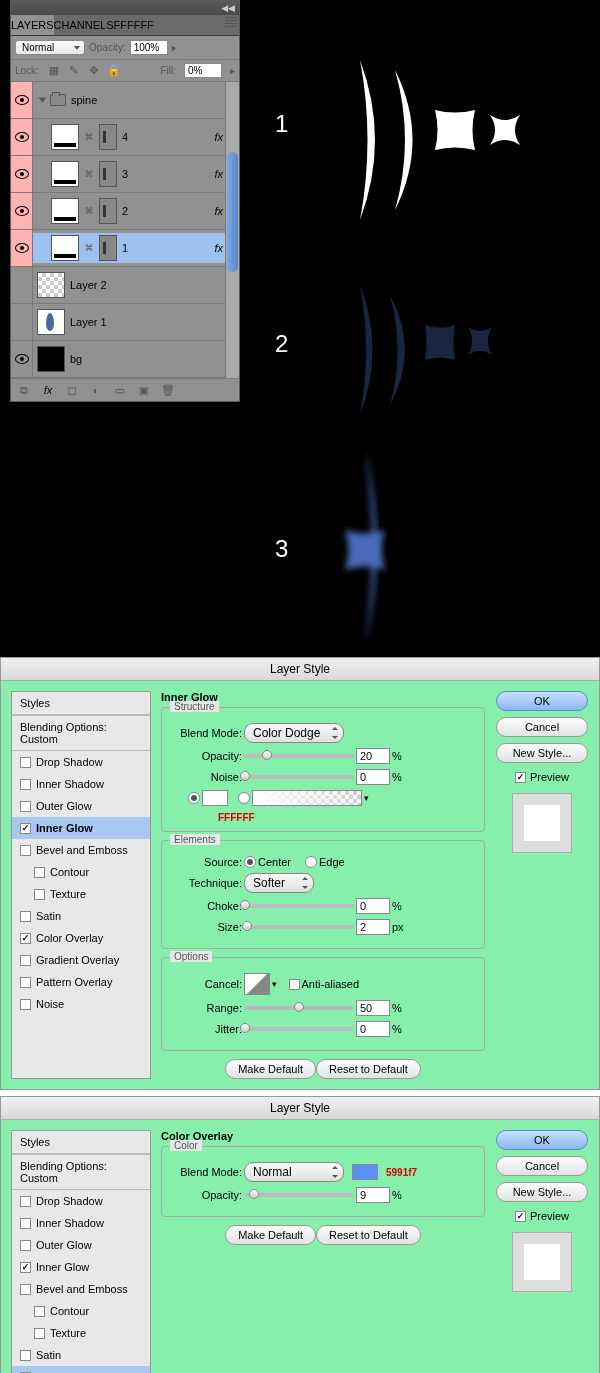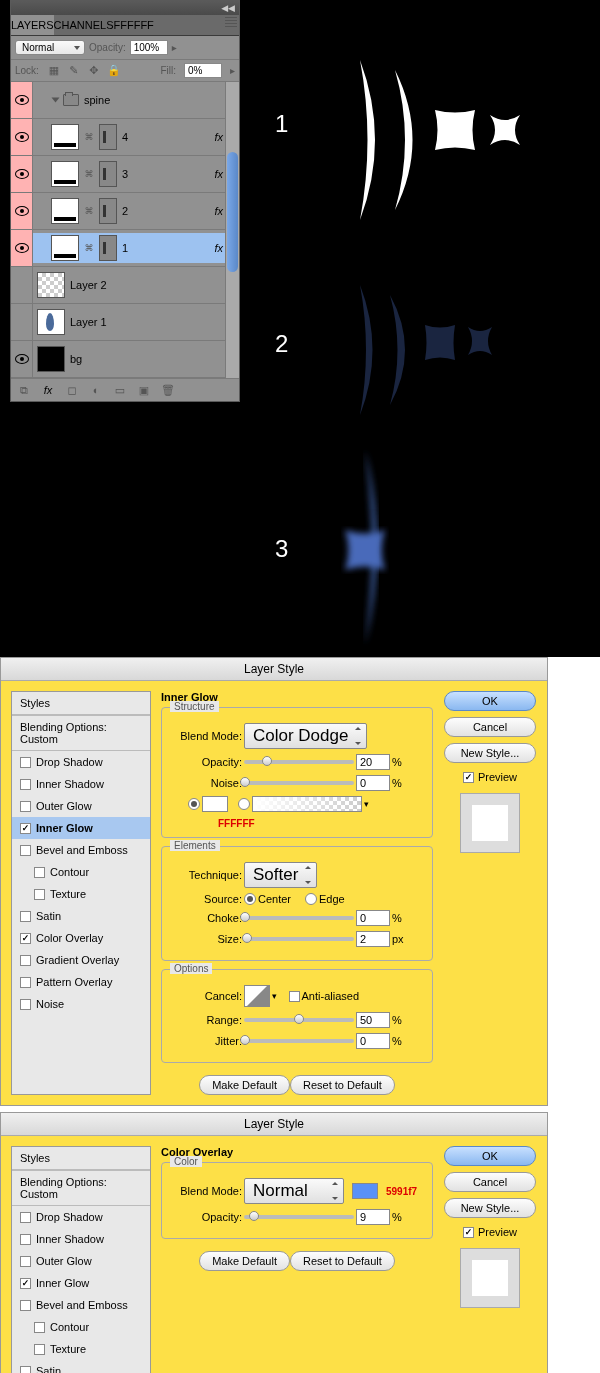--- a/index.html
+++ b/index.html
@@ -20,21 +20,21 @@
 .lock-icons{display:flex;gap:6px}
 .lock-ico{width:14px;height:14px;display:flex;align-items:center;justify-content:center;color:#555;font-size:11px}
 .layer-list{background:#919191;max-height:300px;overflow:hidden;position:relative}
 .layer-row{display:flex;align-items:center;border-bottom:1px solid #7a7a7a;min-height:36px}
 .eye-col{width:22px;height:100%;min-height:36px;border-right:1px solid #7a7a7a;display:flex;align-items:center;justify-content:center}
 .eye-col.pink{background:#ffb3b3}
 .eye{width:14px;height:10px;border:1px solid #000;border-radius:50%;position:relative}
 .eye:after{content:'';position:absolute;width:4px;height:4px;background:#000;border-radius:50%;top:2px;left:4px}
 .layer-body{flex:1;display:flex;align-items:center;gap:5px;padding:2px 4px}
 .layer-body.sel-blue{background:#9dc2f0}
-.layer-body.grp{padding-left:20px}
+.layer-body.grp{padding-left:7px}
 .layer-body.sub{padding-left:18px}
 .tri{width:0;height:0;border-top:4px solid transparent;border-bottom:4px solid transparent;border-left:5px solid #555}
 .tri.dn{transform:rotate(90deg)}
 .folder{width:16px;height:12px;background:#888;border:1px solid #555;border-radius:1px;position:relative}
 .folder:before{content:'';position:absolute;top:-3px;left:1px;width:6px;height:3px;background:#888;border:1px solid #555;border-bottom:none}
 .thumb{width:28px;height:26px;background:#fff;border:1px solid #555;position:relative}
 .thumb.shape:after{content:'';position:absolute;inset:2px;background:#fff;border-bottom:4px solid #000}
 .thumb.checker{background:repeating-conic-gradient(#ccc 0 25%,#fff 0 50%) 0 0/8px 8px}
 .thumb.blue-sh{background:#fff}
 .thumb.blue-sh:after{content:'';position:absolute;left:8px;top:3px;width:8px;height:18px;background:#4a6a9a;border-radius:50% 50% 50% 50%/60% 60% 40% 40%}
@@ -44,53 +44,53 @@
 .link-ico{width:10px;font-size:9px;text-align:center;color:#555}
 .layer-name{font-size:11px}
 .fx-ind{margin-left:auto;font-style:italic;font-size:12px;display:flex;align-items:center;gap:2px;padding-right:4px}
 .fx-tri{width:0;height:0;border-left:3px solid transparent;border-right:3px solid transparent;border-top:4px solid #555}
 .scroll-bar{position:absolute;right:0;top:0;width:14px;height:100%;background:#aaa;border-left:1px solid #7a7a7a}
 .scroll-thumb{position:absolute;right:1px;top:70px;width:11px;height:120px;background:linear-gradient(90deg,#7aa8e8,#5a88c8);border-radius:6px}
 .panel-foot{display:flex;align-items:center;gap:10px;padding:4px 6px;background:#919191;border-top:1px solid #7a7a7a}
 .foot-ico{width:14px;height:14px;color:#555;font-size:11px;display:flex;align-items:center;justify-content:center}
 .stage-num{position:absolute;color:#fff;font-size:24px;font-weight:300}
 .shape-svg{position:absolute}
-.dialog{background:#fde047;border:1px solid #999;width:548px;position:relative}
+.dialog{background:#86efac;border:1px solid #999;width:600px;position:relative}
 .dlg-title{background:linear-gradient(#f0f0f0,#d8d8d8);border-bottom:1px solid #aaa;text-align:center;padding:4px;font-size:12px}
 .dlg-body{display:flex;padding:10px;gap:10px}
 .style-list{width:140px;border:1px solid #999;background:#e8e8e8}
 .sl-head{padding:5px 8px;border-bottom:1px solid #bbb;font-size:11px}
 .sl-item{padding:5px 8px;display:flex;align-items:center;gap:5px;cursor:pointer;font-size:11px}
 .sl-item.sub{padding-left:22px}
 .sl-item.hl{background:#a8c8f0;font-weight:bold}
 .chk{width:11px;height:11px;border:1px solid #888;background:#fff;display:inline-flex;align-items:center;justify-content:center;font-size:9px}
 .chk.on:after{content:'✓';color:#000;font-weight:bold}
 .main-col{flex:1}
 .fieldset{border:1px solid #aaa;border-radius:4px;padding:10px 8px 8px;margin-bottom:8px;position:relative}
 .fieldset>legend{position:absolute;top:-7px;left:8px;background:#e8e8e8;padding:0 4px;font-size:10px;color:#555}
 .section-title{font-size:11px;font-weight:bold;margin-bottom:4px}
 .frow{display:flex;align-items:center;margin:5px 0;gap:2px}
 .frow .flbl{width:72px;text-align:right;font-size:11px}
-.dd{background:linear-gradient(#fafafa,#e0e0e0);border:1px solid #888;border-radius:2px;padding:2px 18px 2px 8px;font-size:17px;position:relative;min-width:100px}
+.dd{background:linear-gradient(#fafafa,#e0e0e0);border:1px solid #888;border-radius:9px;padding:2px 18px 2px 8px;font-size:12px;position:relative;min-width:100px}
 .dd:after{content:'';position:absolute;right:5px;top:3px;width:0;height:0;border-left:3px solid transparent;border-right:3px solid transparent;border-bottom:3px solid #555}
 .dd:before{content:'';position:absolute;right:5px;bottom:3px;width:0;height:0;border-left:3px solid transparent;border-right:3px solid transparent;border-top:3px solid #555}
 .slider{width:110px;height:4px;background:#bbb;border-radius:2px;position:relative}
 .slider-h{position:absolute;width:10px;height:10px;background:linear-gradient(#fff,#ccc);border:1px solid #888;border-radius:50%;top:-4px}
 .inp{width:34px;border:1px solid #888;background:#fff;padding:1px 3px;font-size:11px;text-align:left}
 .radio{width:12px;height:12px;border:1px solid #888;border-radius:50%;background:#fff;display:inline-flex;align-items:center;justify-content:center}
 .radio.on:after{content:'';width:6px;height:6px;background:#555;border-radius:50%}
 .color-sw{width:26px;height:16px;border:1px solid #888}
 .grad-sw{width:110px;height:16px;border:1px solid #888;background:linear-gradient(90deg,#fff,rgba(255,255,255,0)),repeating-conic-gradient(#ccc 0 25%,#fff 0 50%) 0 0/8px 8px}
 .contour-sw{width:26px;height:22px;border:1px solid #888;background:linear-gradient(135deg,#fff 48%,#888 52%)}
 .btn-col{width:94px;display:flex;flex-direction:column;gap:6px;align-items:center}
 .mac-btn{width:92px;background:linear-gradient(#fdfdfd,#e2e2e2);border:1px solid #999;border-radius:10px;padding:3px 0;text-align:center;font-size:11px;cursor:pointer}
 .mac-btn.def{background:linear-gradient(#c8e0ff,#8ab8f0);border-color:#5a88c8}
 .prev-box{width:60px;height:60px;background:#ddd;border:1px solid #aaa;display:flex;align-items:center;justify-content:center;margin-top:4px}
 .prev-box:after{content:'';width:36px;height:36px;background:#fff}
-.small-btns{display:flex;justify-content:center;margin-top:12px}
+.small-btns{display:flex;justify-content:center;margin-top:4px}
 .sm-btn{background:linear-gradient(#fdfdfd,#e2e2e2);border:1px solid #999;border-radius:10px;padding:3px 12px;font-size:11px;cursor:pointer}
 .hex-lbl{color:#d00;font-size:10px;font-weight:bold}
 .gap{height:6px;background:#fff}
 .panel-menu{margin-left:auto;display:flex;flex-direction:column;gap:2px;padding:2px;cursor:pointer}
 .panel-menu span{width:12px;height:1px;background:#555;display:block}
 </style>
 </head>
 <body>
 
 <div class="black-area">
@@ -350,29 +350,29 @@
           <div class="color-sw" style="background:#fff"></div>
           <span class="radio" style="margin-left:8px"></span>
           <div class="grad-sw"></div>
             <span style="font-size:9px">▾</span>
         </div>
         <div style="padding-left:48px"><span class="hex-lbl">FFFFFF</span></div>
       </div>
       <div class="fieldset">
         <legend>Elements</legend>
         <div class="frow">
-            <span class="flbl">Technique:</span>
-            <div class="dd" style="min-width:70px">Softer</div>
-          </div>
-        <div class="frow">
             <span class="flbl">Source:</span>
             <span class="radio on"></span>
             <span>Center</span>
             <span class="radio" style="margin-left:12px"></span>
             <span>Edge</span>
+          </div>
+        <div class="frow">
+            <span class="flbl">Technique:</span>
+            <div class="dd" style="min-width:70px">Softer</div>
           </div>
         <div class="frow">
             <span class="flbl">Choke:</span>
             <div class="slider">
               <div class="slider-h" style="left:-4px"></div>
             </div>
             <input class="inp" value="0" style="">
             <span>%</span>
           </div>
         <div class="frow">

